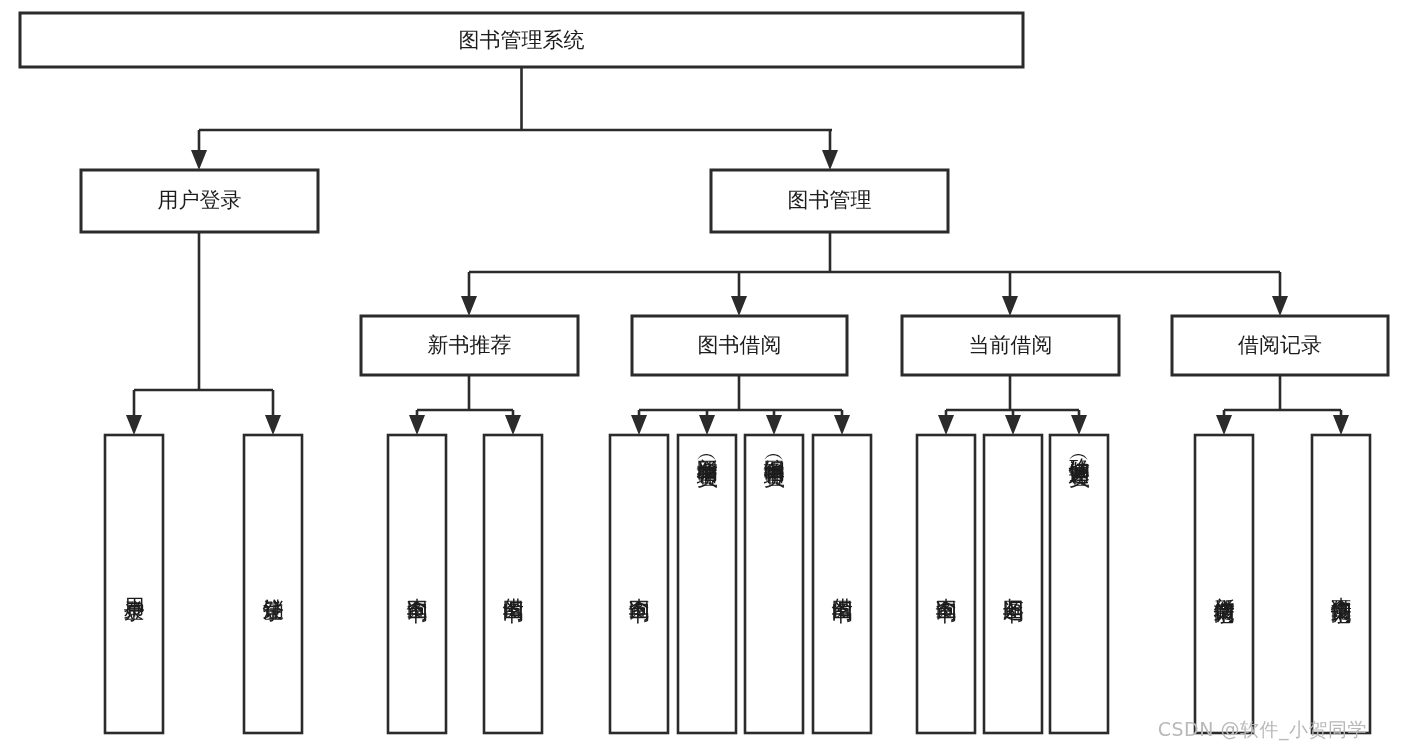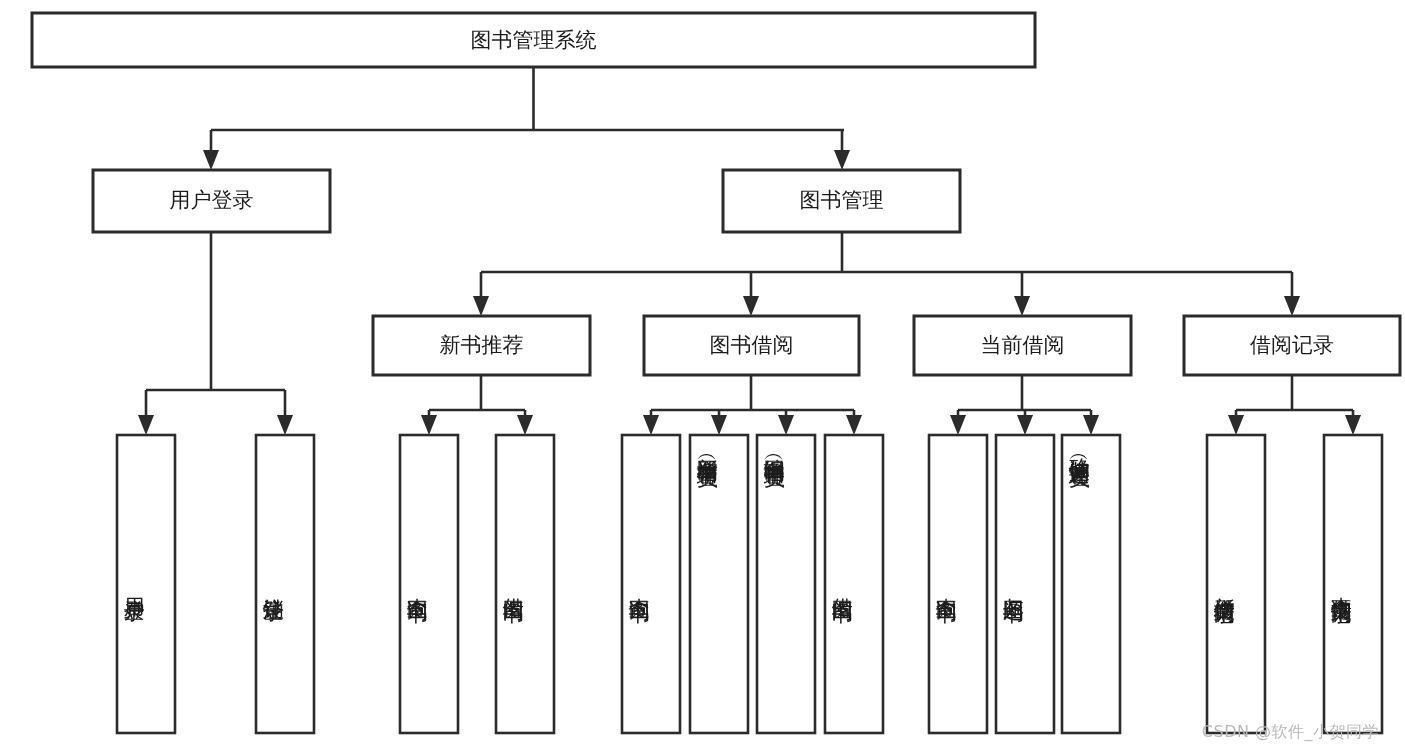--- a/index.html
+++ b/index.html
@@ -11,21 +11,20 @@
     width: 1405px;
     height: 747px;
     font-family: "DejaVu Sans", "Liberation Sans", sans-serif;
     overflow: hidden;
     position: relative;
   }
   #diagram-root {
     position: relative;
     width: 1375px;
     height: 747px;
-    padding-left: 12px;
   }
   svg#flowchart {
     display: block;
     width: 1405px;
     height: 747px;
   }
   .node-box {
     fill: #ffffff;
     stroke: #2b2b2b;
     stroke-width: 3;
@@ -66,21 +65,21 @@
     line-height: 1.08;
     color: #1c1c1c;
     letter-spacing: 1.5px;
     white-space: nowrap;
   }
   .watermark {
     position: absolute;
     right: 8px;
     bottom: 4px;
     font-family: "DejaVu Sans", "Liberation Sans", sans-serif;
-    font-size: 16px;
+    font-size: 19px;
     color: #b9b9b9;
     white-space: nowrap;
     letter-spacing: 0.5px;
   }
 </style>
 </head>
 <body>
 
 <div id="diagram-root">
 

